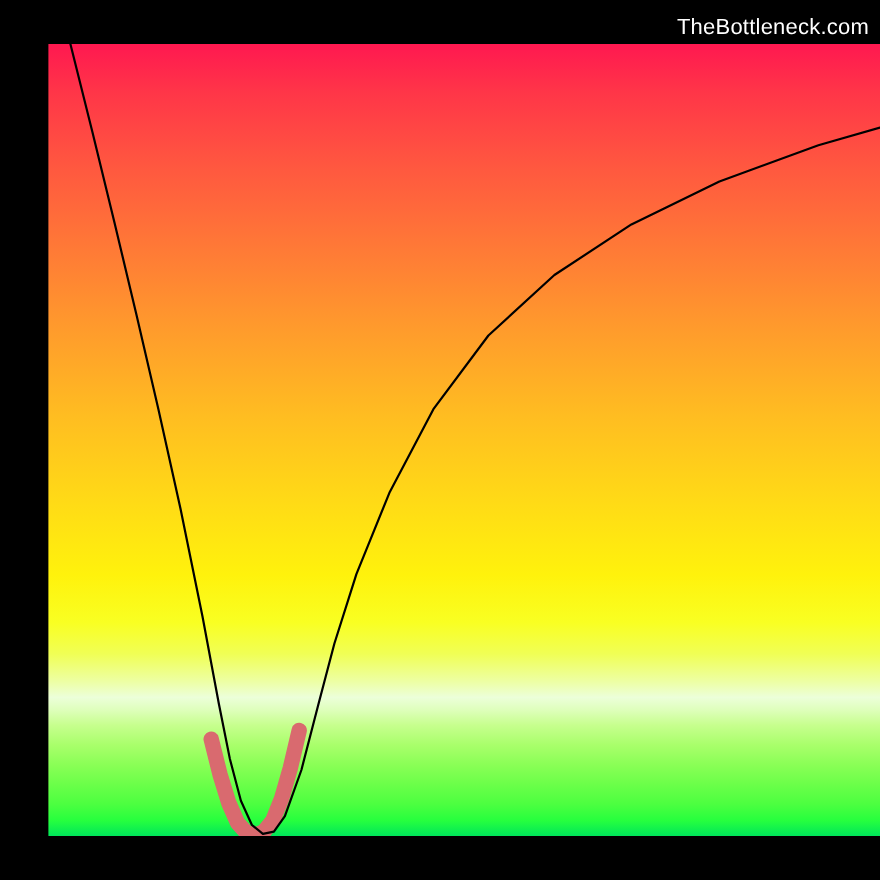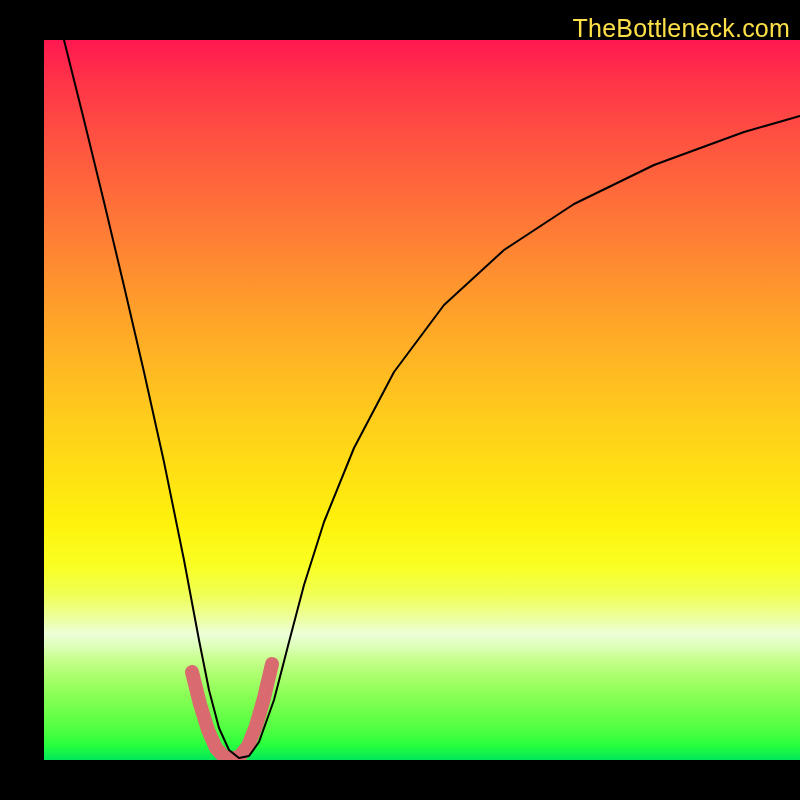--- a/index.html
+++ b/index.html
@@ -46,22 +46,22 @@
       #6bff49 93.5%,
       #4cff40 96%,
       #27ff3e 98%,
       #00e65a 100%
     );
   }
   .watermark {
     position: absolute;
     top: 14px;
     right: 10px;
-    color: #fde047;
-    font-size: 25px;
+    color: #ffffff;
+    font-size: 20px;
     letter-spacing: 0.2px;
     font-weight: 400;
   }
   svg.curve {
     position: absolute;
     left: 0;
     top: 0;
     width: 756px;
     height: 720px;
   }

